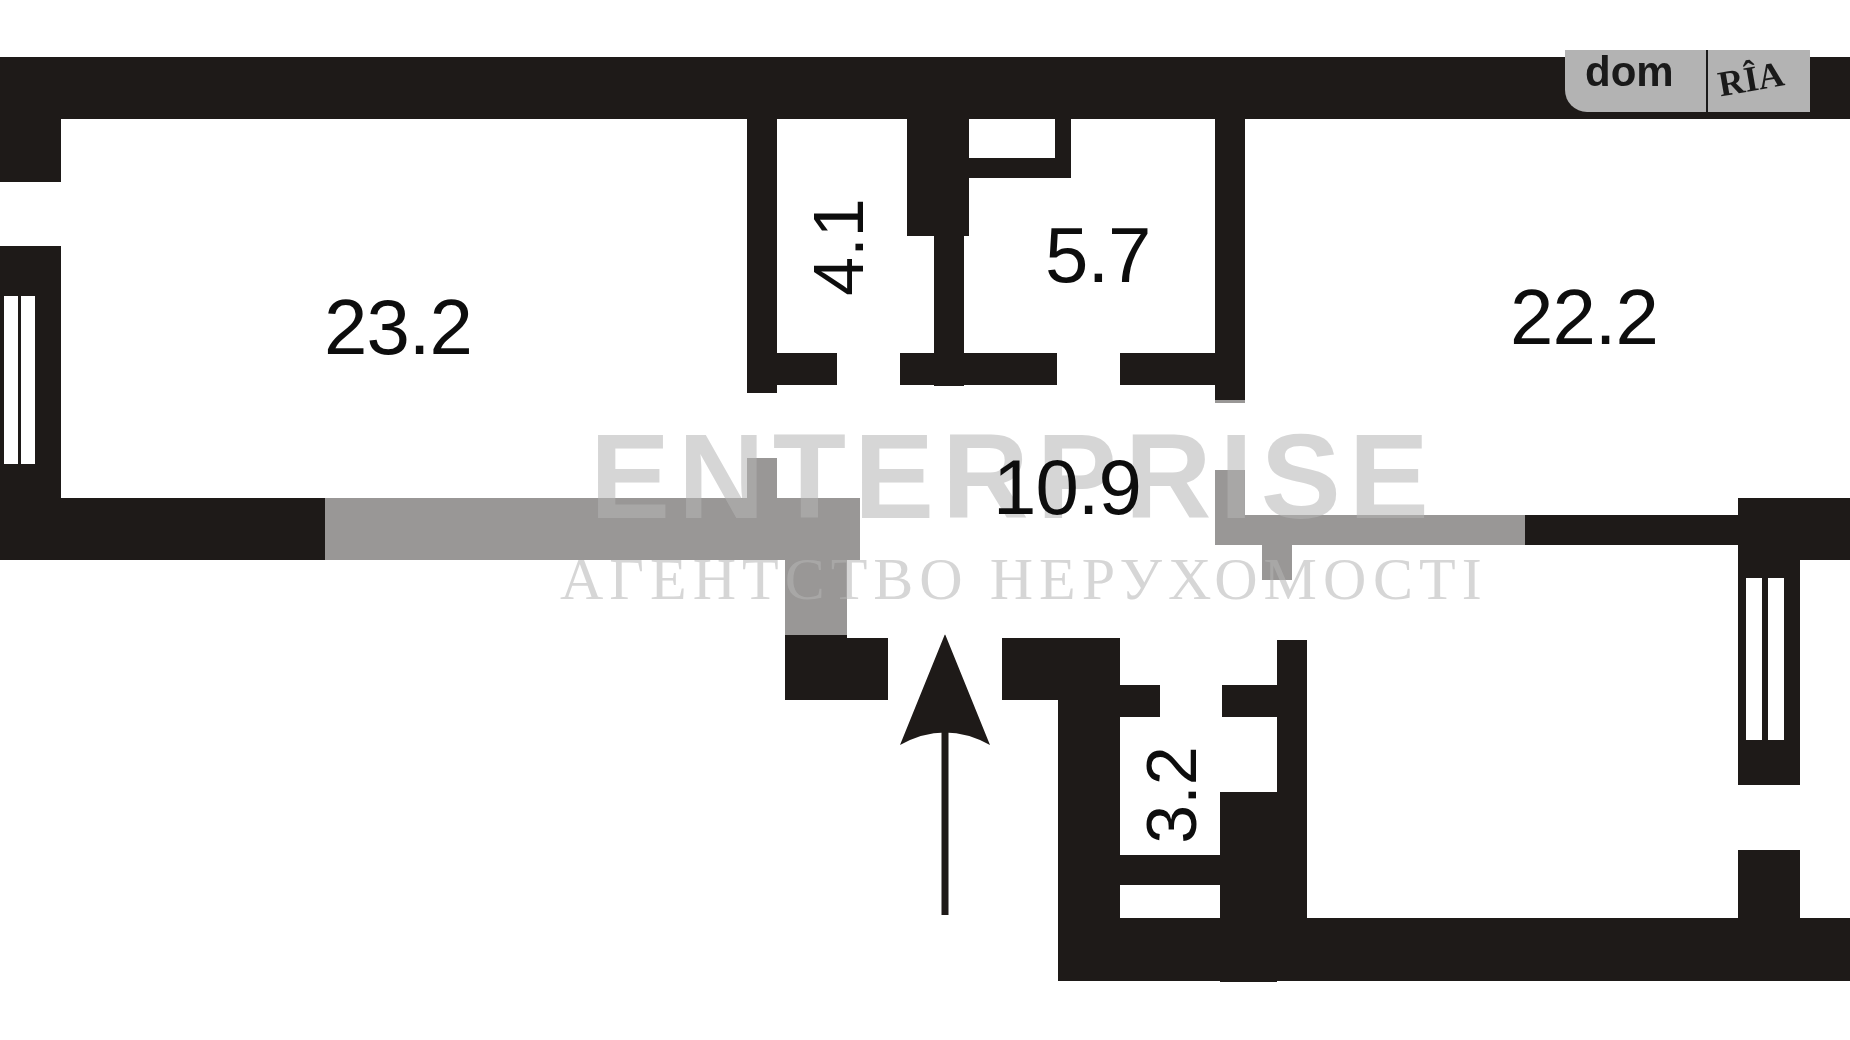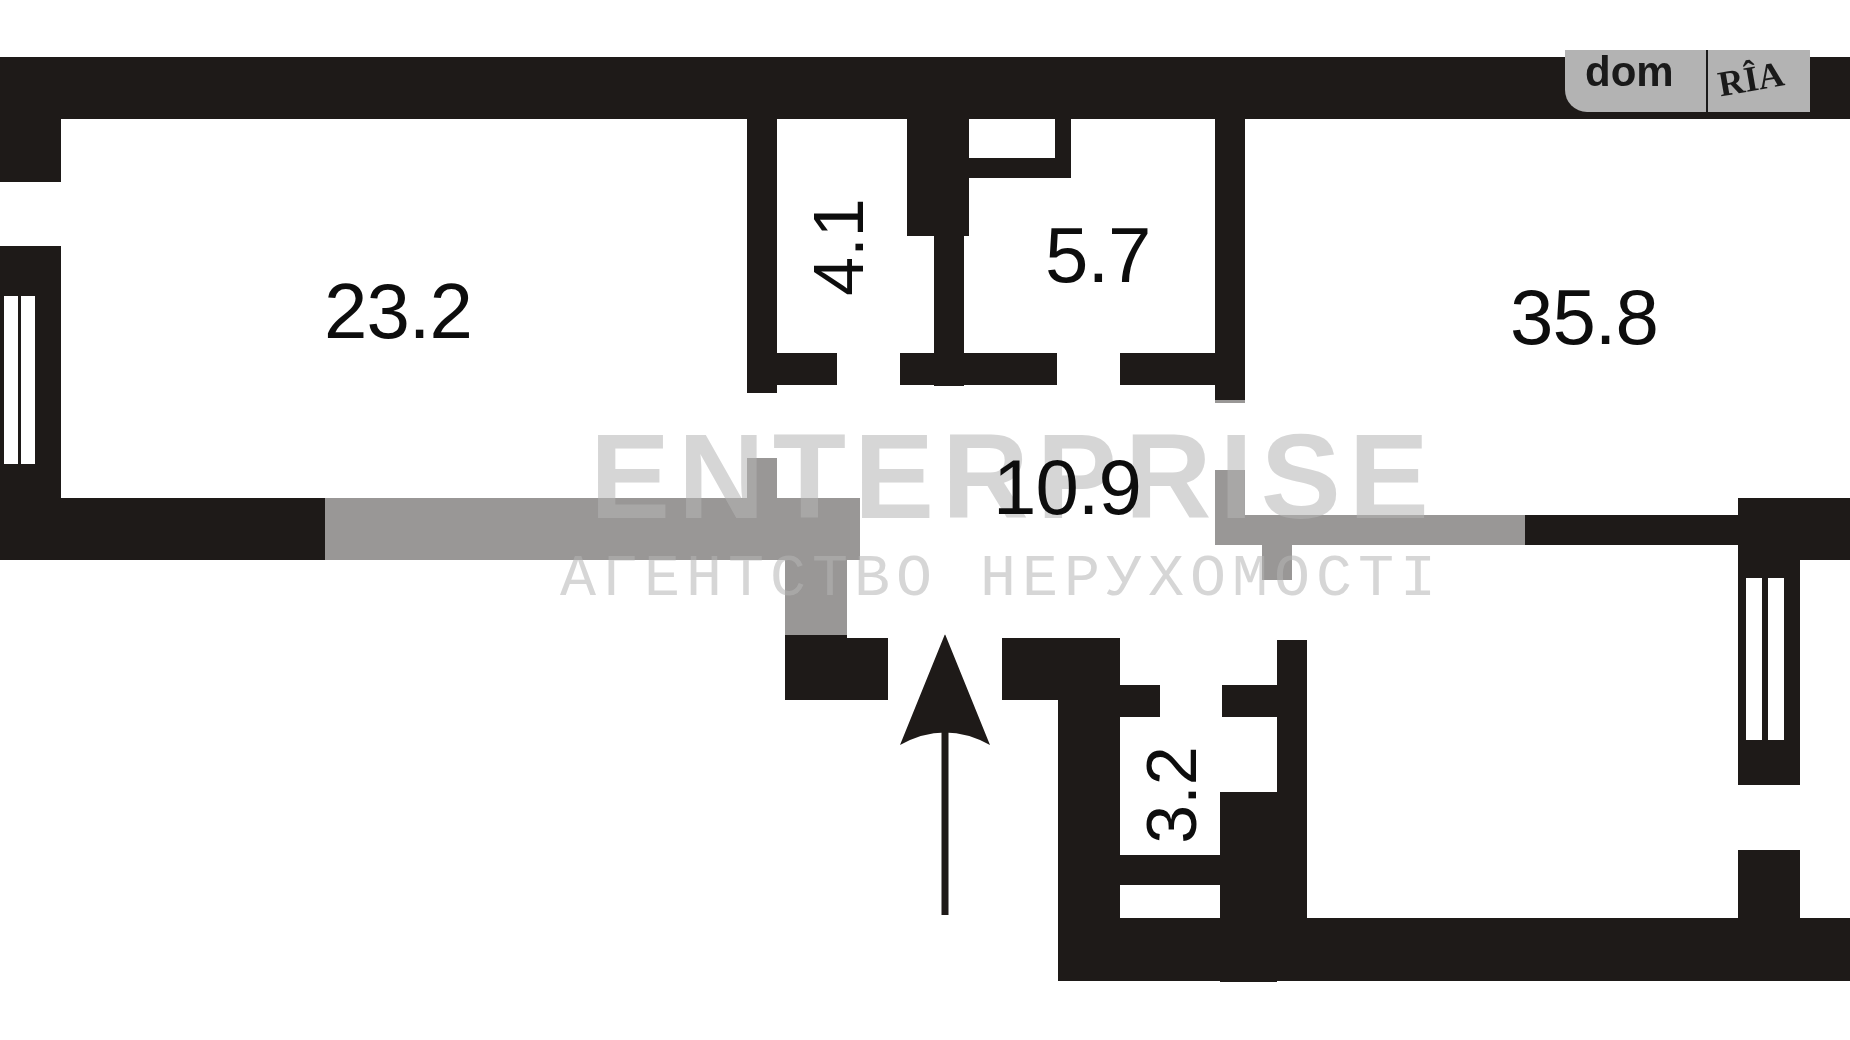--- a/index.html
+++ b/index.html
@@ -4,21 +4,21 @@
 <style>
   html,body{margin:0;padding:0;background:#ffffff;}
   body{width:1850px;height:1040px;position:relative;overflow:hidden;font-family:"Liberation Sans",sans-serif;}
   .plan{position:absolute;left:0;top:0;width:1850px;height:1040px;}
   .w{position:absolute;background:#1e1a18;}
   .win{position:absolute;background:#ffffff;border:0;}
   .label{position:absolute;color:#0d0d0d;font-family:"Liberation Sans",sans-serif;font-size:78px;line-height:1;letter-spacing:-1px;white-space:nowrap;}
   .vlabel{position:absolute;color:#0d0d0d;font-family:"Liberation Sans",sans-serif;font-size:70px;line-height:1;white-space:nowrap;transform:rotate(-90deg);transform-origin:center center;}
   .wm{position:absolute;left:325px;top:400px;width:1200px;height:235px;background:rgba(255,255,255,0.55);}
   .wm-title{position:absolute;left:590px;top:407px;font-size:120px;font-weight:bold;color:rgba(180,180,180,0.55);letter-spacing:8px;font-family:"Liberation Sans",sans-serif;white-space:nowrap;}
-  .wm-sub{position:absolute;left:560px;top:545px;font-size:60px;color:rgba(180,180,180,0.55);letter-spacing:6px;font-family:Liberation Mono, monospace;white-space:nowrap;}
+  .wm-sub{position:absolute;left:560px;top:545px;font-size:60px;color:rgba(180,180,180,0.55);letter-spacing:6px;font-family:Liberation Serif, serif;white-space:nowrap;}
   .badge{position:absolute;left:1565px;top:50px;width:245px;height:62px;background:#b3b3b3;border-radius:0 0 0 22px;}
   .badge-dom{position:absolute;left:1585px;top:48px;font-size:42px;color:#1a1a1a;font-family:"Liberation Sans",sans-serif;font-weight:bold;}
   .badge-sep{position:absolute;left:1706px;top:50px;width:2px;height:62px;background:#1a1a1a;}
   .badge-ria{position:absolute;left:1718px;top:58px;font-size:36px;color:#1a1a1a;font-family:"Liberation Serif",serif;font-weight:bold;transform:rotate(-10deg);}
 </style>
 </head>
 <body>
 
 <div class="plan">
 
@@ -72,24 +72,24 @@
 
   <svg style="position:absolute;left:895px;top:630px;" width="100" height="290" viewBox="0 0 100 290">
     <line x1="50" y1="60" x2="50" y2="285" stroke="#1e1a18" stroke-width="7"></line>
     <path d="M50 4 L95 115 Q50 90 5 115 Z" fill="#1e1a18"></path>
   </svg>
 
   <div class="wm"></div>
   <div class="wm-title">ENTERPRISE</div>
   <div class="wm-sub">АГЕНТСТВО НЕРУХОМОСТІ</div>
 
-  <div class="label" style="left:324px;top:272px;">23.2</div>
+  <div class="label" style="left:324px;top:288px;">23.2</div>
   <div class="vlabel" style="left:790px;top:212px;">4.1</div>
   <div class="label" style="left:1045px;top:216px;">5.7</div>
-  <div class="label" style="left:1510px;top:278px;">35.8</div>
+  <div class="label" style="left:1510px;top:278px;">22.2</div>
   <div class="label" style="left:958px;top:448px;margin-left:35px;">10.9</div>
   <div class="vlabel" style="left:1123px;top:760px;">3.2</div>
 
   <div class="badge"></div>
   <div class="badge-dom">dom</div>
   <div class="badge-sep"></div>
   <div class="badge-ria">RÎA</div>
 </div>
 
 </body></html>

